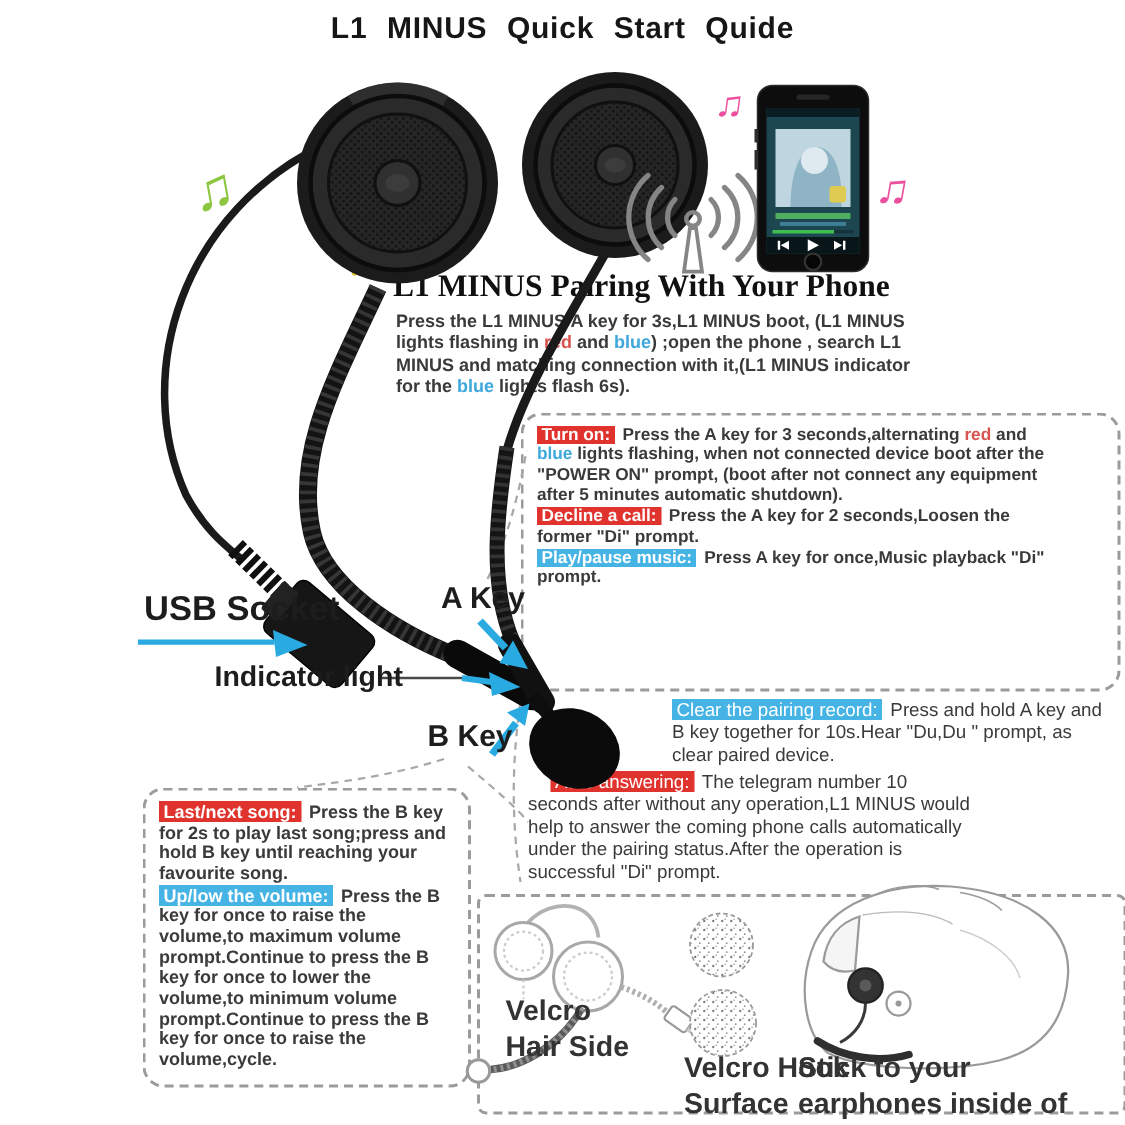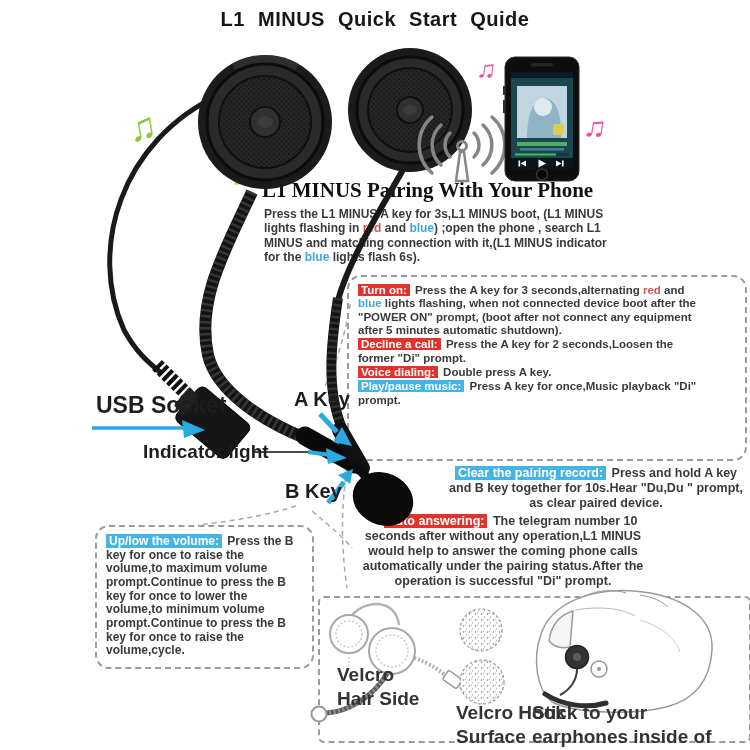--- a/index.html
+++ b/index.html
@@ -20,21 +20,21 @@
     font-size:21px;font-weight:700;color:#101010;
   }
   #pairing-body{left:264px;top:207px;width:352px;font-size:12px;line-height:1.2;font-weight:600;}
   .func-box{border:2px dashed #9b9b9b;background:transparent;z-index:2;}
   #a-key-box{
     left:347px;top:275px;width:400px;height:186px;box-sizing:border-box;
     padding:7px 36px 6px 9px;font-size:11.5px;line-height:1.16;
     border-radius:14px;font-weight:600;
   }
   .func-item{margin-bottom:1px;}
-  #combo-box{left:352px;top:466px;width:394px;font-size:12.5px;line-height:1.2;font-weight:700;z-index:2;text-align:center;}
+  #combo-box{left:352px;top:466px;width:394px;font-size:12.5px;line-height:1.2;font-weight:400;z-index:2;}
   #combo-box .combo-first{margin-left:96px;width:296px;margin-bottom:3px;}
   #combo-box .combo-second{width:302px;text-indent:15px;}
   #b-key-box{
     left:95px;top:525px;width:219px;box-sizing:border-box;
     padding:8px 9px;font-size:12px;line-height:1.14;
     border-radius:14px;font-weight:600;
   }
   #helmet-box{left:318px;top:596px;width:429px;height:143px;border-radius:6px;}
   .hl{color:#ffffff;padding:0 3px;margin-right:2px;}
   .hl-red{background:#e0332d;margin-top:32px;}
@@ -75,30 +75,30 @@
   <div class="abs" id="pairing-body"><span>Press the L1 MINUS A key for 3s,L1 MINUS boot, (L1 MINUS lights flashing in </span><span style="color: rgb(217, 83, 79);">red</span><span> and </span><span style="color: rgb(62, 167, 220);">blue</span><span>) ;open the phone , search L1 MINUS and matching connection with it,(L1 MINUS indicator for the </span><span style="color: rgb(62, 167, 220);">blue</span><span> lights flash 6s).</span></div>
 
   <div class="abs device-label" id="usb-label">USB Socket</div>
   <div class="abs device-label" id="indicator-label">Indicator light</div>
   <div class="abs device-label" id="a-key-label">A Key</div>
   <div class="abs device-label" id="b-key-label">B Key</div>
 
   <div class="abs func-box" id="a-key-box">
     <div class="func-item"><span class="hl hl-red">Turn on:</span><span> Press the A key for 3 seconds,alternating </span><span style="color: rgb(217, 83, 79);">red</span><span> and </span><span style="color: rgb(62, 167, 220);">blue</span><span> lights flashing, when not connected device boot after the "POWER ON" prompt, (boot after not connect any equipment after 5 minutes automatic shutdown).</span></div>
     <div class="func-item"><span class="hl hl-red">Decline a call:</span><span> Press the A key for 2 seconds,Loosen the former "Di" prompt.</span></div>
-    <div class="func-item"><span class="hl hl-red">Voice dialing:</span><span> Double press A key.</span></div>
     <div class="func-item"><span class="hl hl-cyan">Play/pause music:</span><span> Press A key for once,Music playback "Di" prompt.</span></div>
   </div>
 
   <div class="abs" id="combo-box">
     <div class="func-item combo-first"><span class="hl hl-cyan">Clear the pairing record:</span><span> Press and hold A key and B key together for 10s.Hear "Du,Du " prompt, as clear paired device.</span></div>
     <div class="func-item combo-second"><span class="hl hl-red">Auto answering:</span><span> The telegram number 10 seconds after without any operation,L1 MINUS would help to answer the coming phone calls automatically under the pairing status.After the operation is successful "Di" prompt.</span></div>
   </div>
 
   <div class="abs func-box" id="b-key-box">
+    <div class="func-item"><span class="hl hl-red">Last/next song:</span><span> Press the B key for 2s to play last song;press and hold B key until reaching your favourite song.</span></div>
     <div class="func-item"><span class="hl hl-cyan">Up/low the volume:</span><span> Press the B key for once to raise the volume,to maximum volume prompt.Continue to press the B key for once to lower the volume,to minimum volume prompt.Continue to press the B key for once to raise the volume,cycle.</span></div>
   </div>
 
   <div class="abs func-box" id="helmet-box"></div>
   <div class="abs install-label" id="velcro-hair-label">Velcro Hair Side</div>
   <div class="abs install-label" id="velcro-hook-label">Velcro Hook Surface</div>
   <div class="abs install-label" id="stick-label">Stick to your earphones inside of the helmet</div>
 
   <svg class="abs" id="art" width="750" height="750" viewBox="0 0 750 750">
     <defs>

